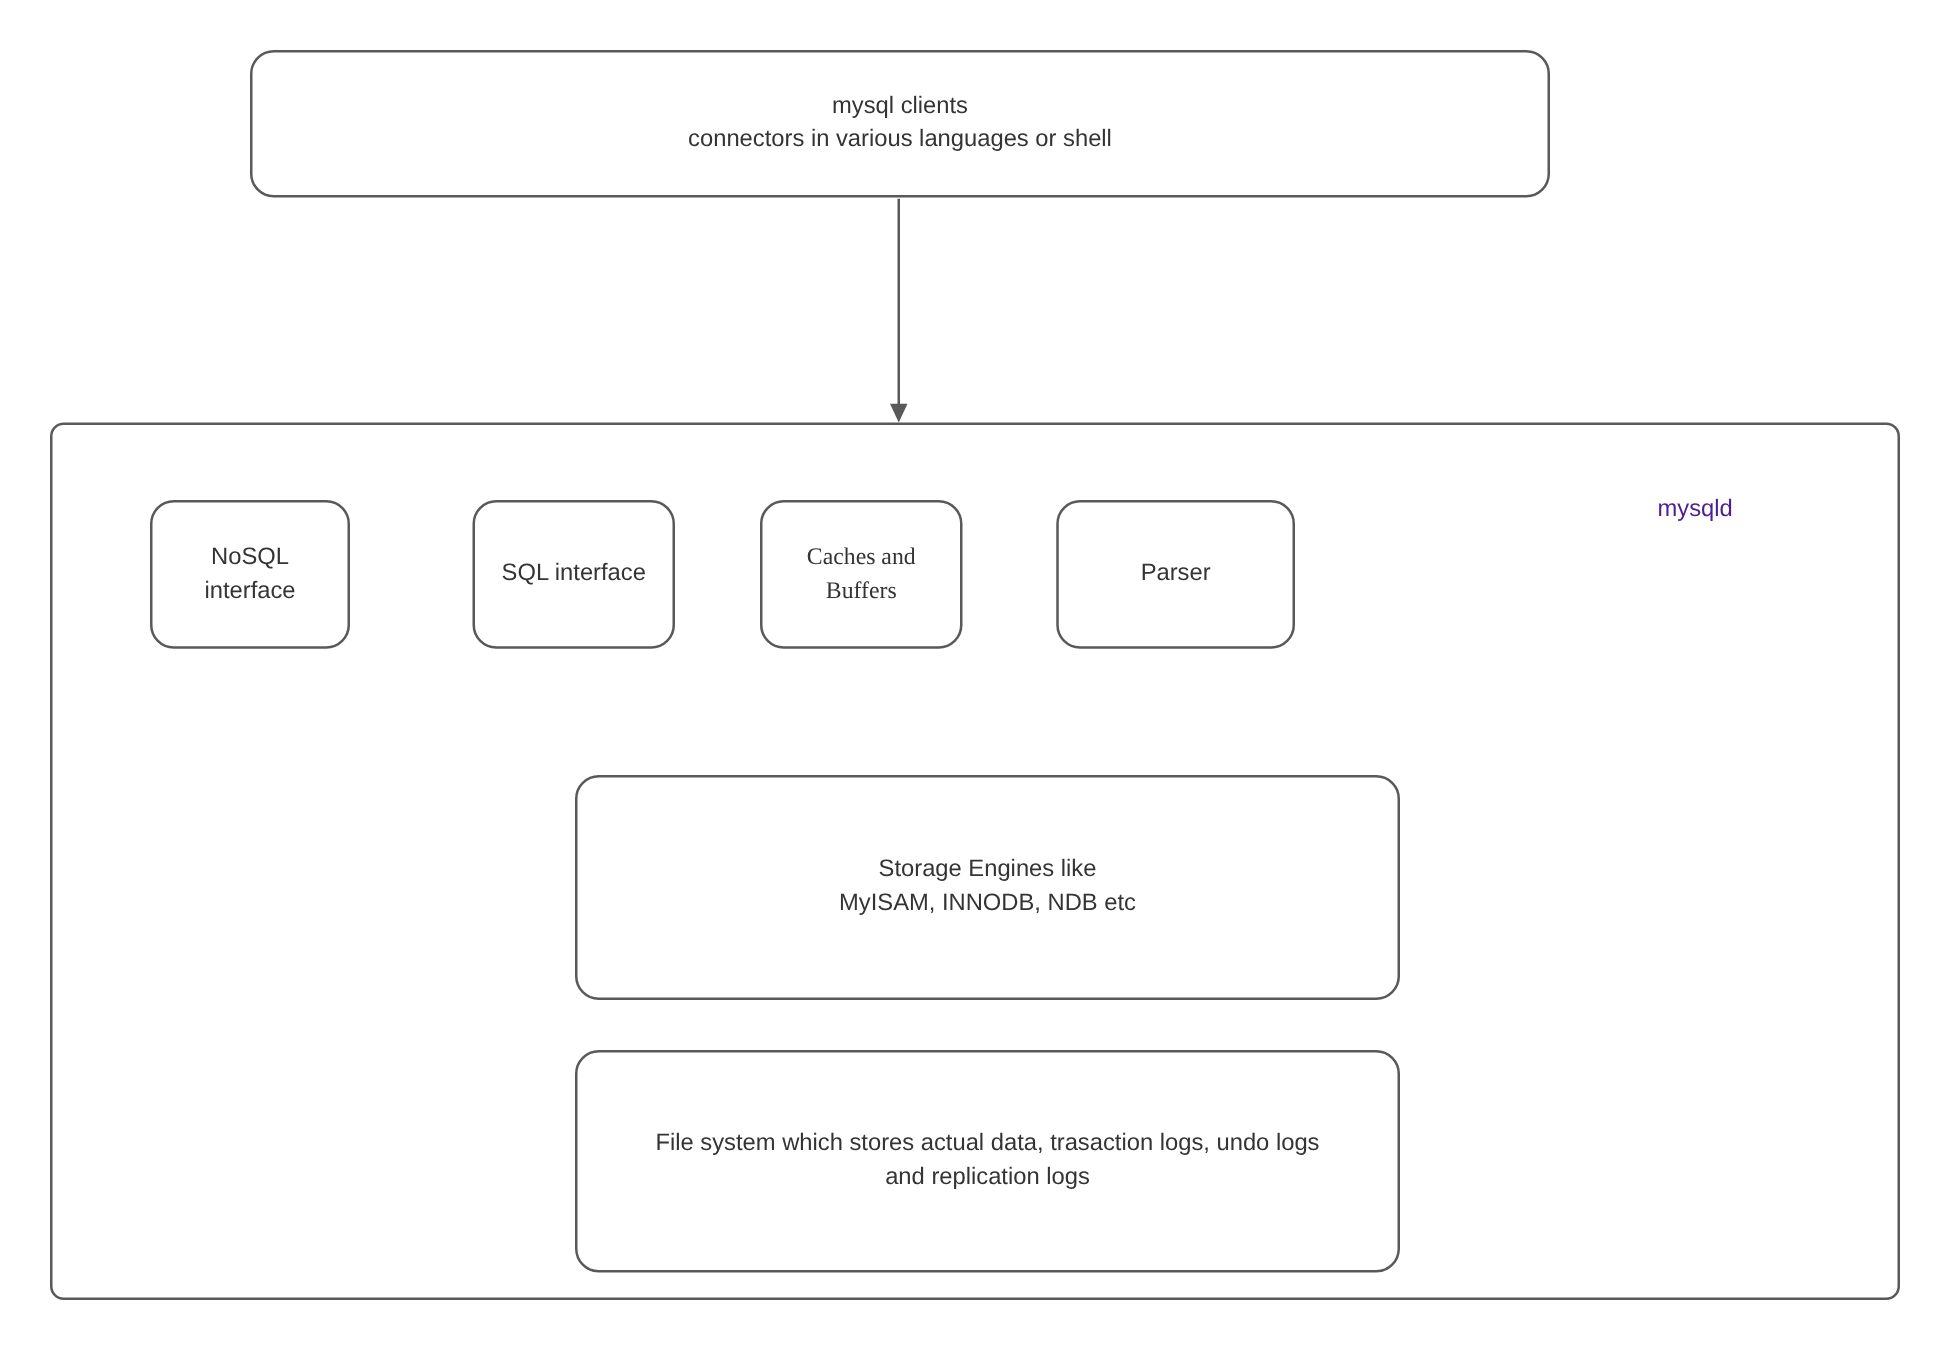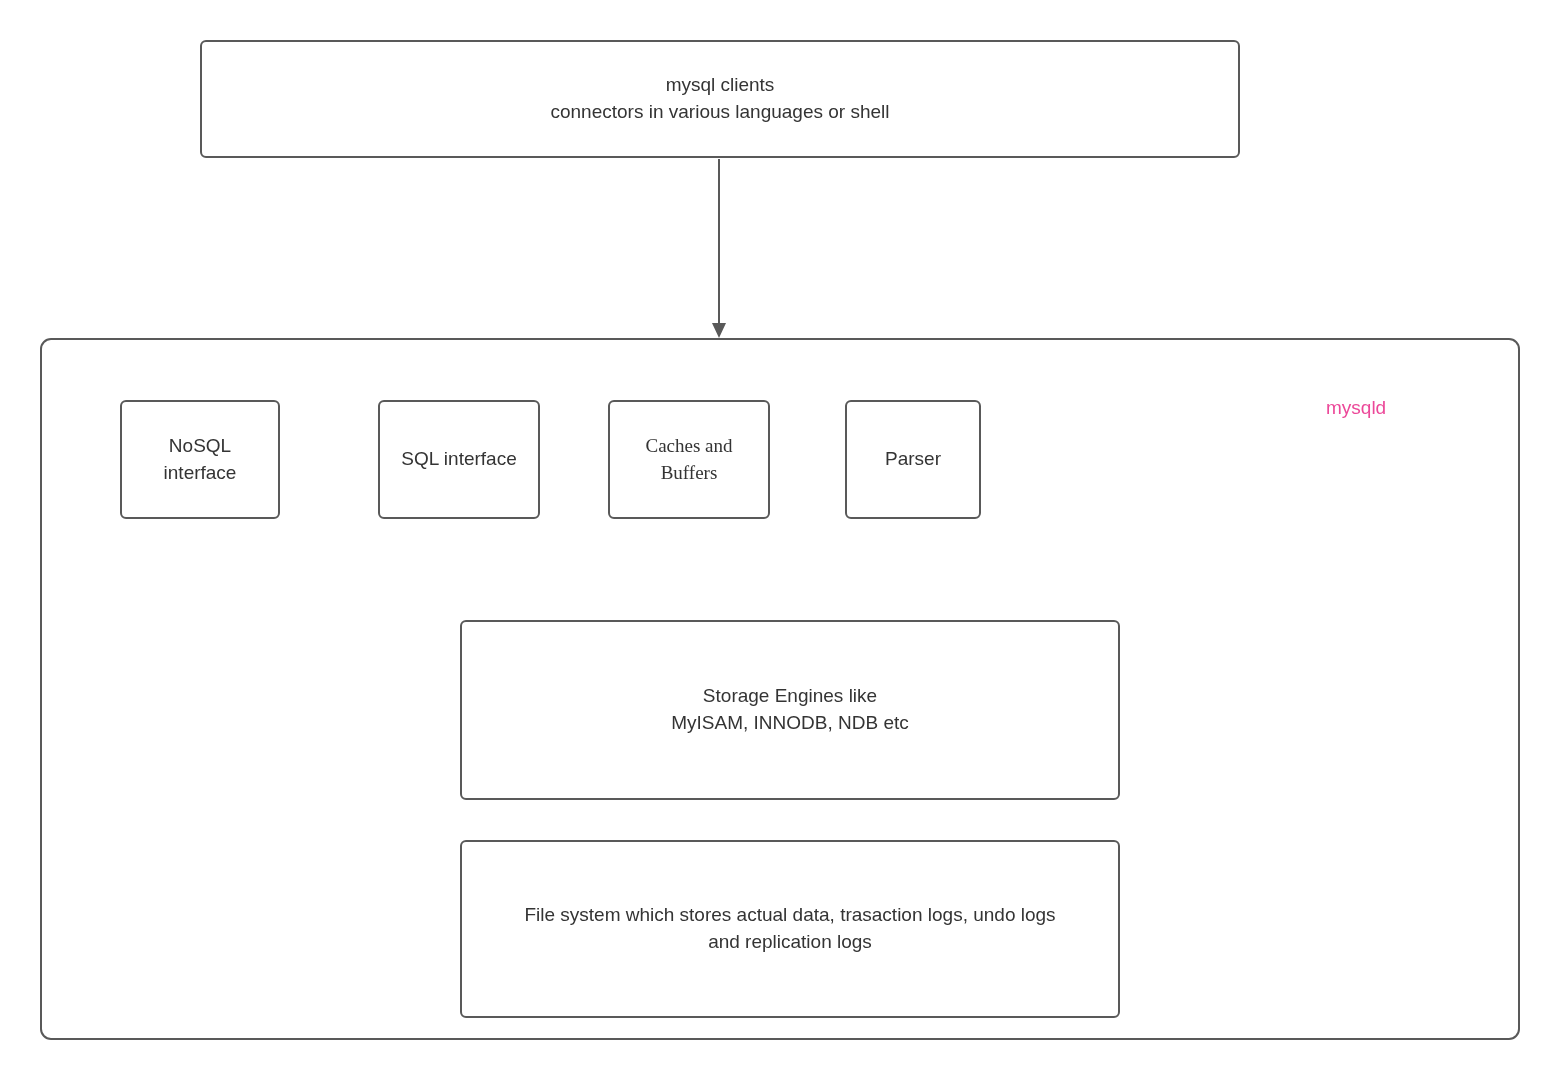--- a/index.html
+++ b/index.html
@@ -9,51 +9,51 @@
     font-family: "Liberation Sans", sans-serif;
     color: #343434;
     overflow: hidden;
     position: relative;
   }
   .stage { position: absolute; inset: 0; }
 
   .node {
     position: absolute;
     border: 2px solid #595959;
-    border-radius: 6px;
+    border-radius: 19px;
     background: #ffffff;
     display: flex;
     align-items: center;
     justify-content: center;
     text-align: center;
     white-space: pre-line;
     font-size: 19px;
     line-height: 1.42;
     padding: 6px 10px;
   }
 
   .clients-box   { left: 200px; top: 40px;  width: 1040px; height: 118px; }
 
   .mysqld-box    { left: 40px;  top: 338px; width: 1480px; height: 702px; border-radius: 11px; }
 
   .component     { width: 162px; height: 119px; }
   .comp-nosql    { left: 120px;  top: 400px; width: 160px; }
   .comp-sql      { left: 378px;  top: 400px; }
   .comp-caches   { left: 608px;  top: 400px; font-family: Liberation Serif, serif; }
-  .comp-parser   { left: 845px;  top: 400px; width: 136px; }
+  .comp-parser   { left: 845px;  top: 400px; width: 191px; }
   .comp-query    { left: 1078px; top: 400px; }
 
   .storage-box   { left: 460px; top: 620px; width: 660px; height: 180px; }
   .fs-box        { left: 460px; top: 840px; width: 660px; height: 178px; }
 
   .mysqld-label {
     position: absolute;
     left: 1326px; top: 397px;
     font-size: 19px;
-    color: #ec4899;
+    color: #4c1d95;
   }
 
   .arrow {
     position: absolute;
     left: 718px; top: 159px;
     width: 2px; height: 165px;
     background: #595959;
   }
   .arrow .head {
     position: absolute;

